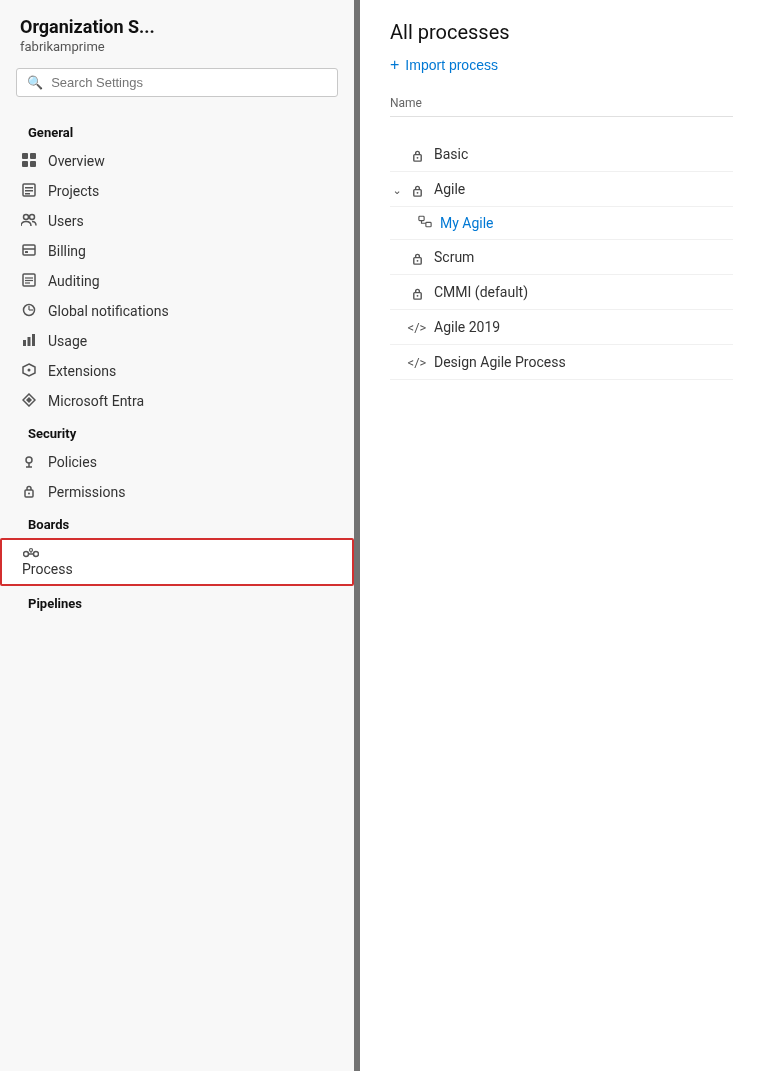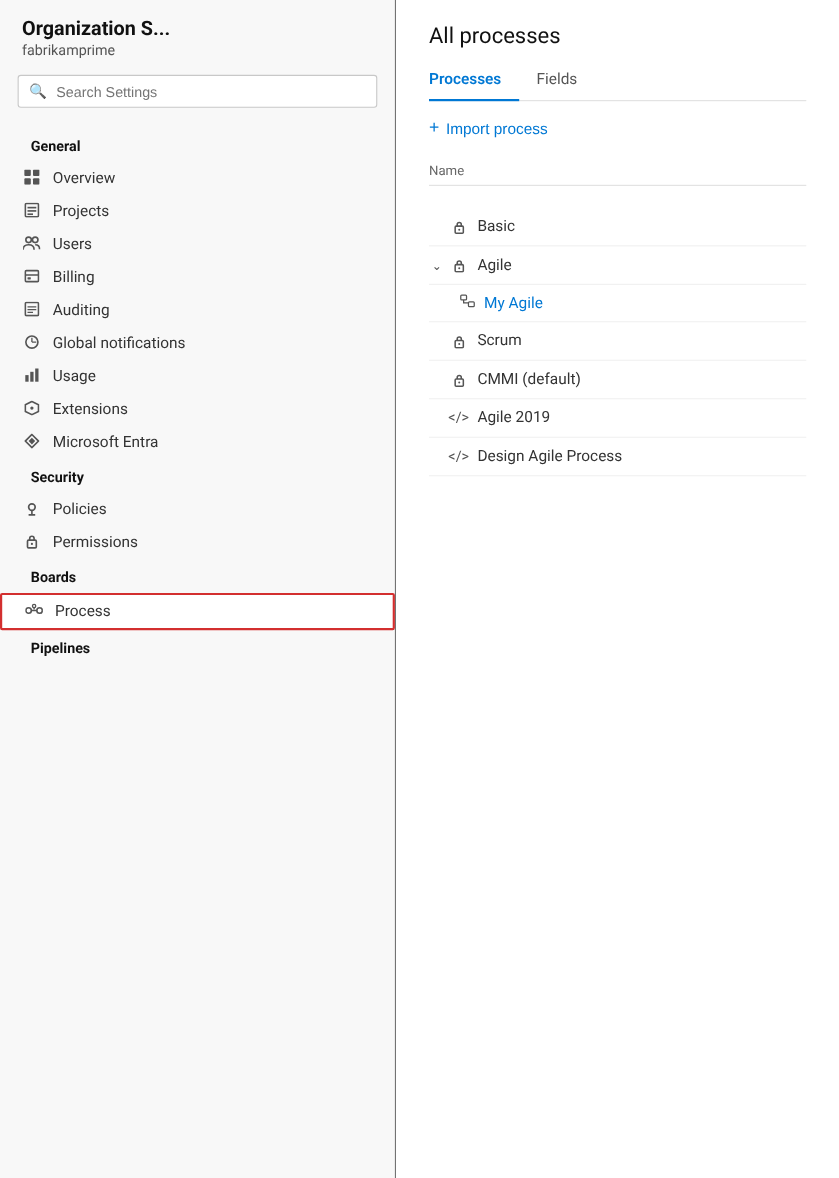--- a/index.html
+++ b/index.html
@@ -11,21 +11,21 @@
       height: 1071px;
       width: 763px;
       overflow: hidden;
     }
 
     
     .sidebar {
       width: 360px;
       min-width: 360px;
       background: #f8f8f8;
-      border-right: 1px solid #737373;
+      border-right: 6px solid #737373;
       display: flex;
       flex-direction: column;
       overflow: hidden;
       position: relative;
     }
 
     .sidebar-inner {
       overflow-y: auto;
       flex: 1;
       padding: 16px 0 16px 0;
@@ -100,20 +100,21 @@
       border: none;
       background: transparent;
       width: 100%;
       text-align: left;
     }
 
     .nav-item.active {
       background: #fff;
       border: 2px solid #d32f2f;
       border-radius: 2px;
+      flex-direction: column;
     }
 
     .nav-icon {
       margin-right: 10px;
       font-size: 14px;
       color: #555;
       width: 18px;
       text-align: center;
       display: inline-flex;
       align-items: center;
@@ -182,21 +183,21 @@
     .table-header {
       font-size: 12px;
       color: #666;
       padding: 6px 0;
       border-bottom: 1px solid #e0e0e0;
       margin-bottom: 20px;
     }
 
     .process-row {
       display: flex;
-      align-items: center;
+      align-items: flex-end;
       padding: 9px 0;
       border-bottom: 1px solid #f0f0f0;
       font-size: 14px;
       color: #333;
     }
 
     .process-row .row-icon {
       margin-right: 8px;
       color: #555;
       font-size: 13px;
@@ -396,24 +397,20 @@
     </div>
 
     <div class="section-header">Pipelines</div>
 
   </div>
 </div>
 
 <div class="main-content">
   <h1 class="page-title">All processes</h1>
 
-  <div class="tabs">
-    <div class="tab active">Processes</div>
-    <div class="tab">Fields</div>
-  </div>
 
   <button class="import-btn">
     <span class="plus">+</span>
     <span>Import process</span>
   </button>
 
   <div class="table-header">Name</div>
 
   <div class="process-row">
     <span class="row-chevron">&nbsp;&nbsp;</span>

